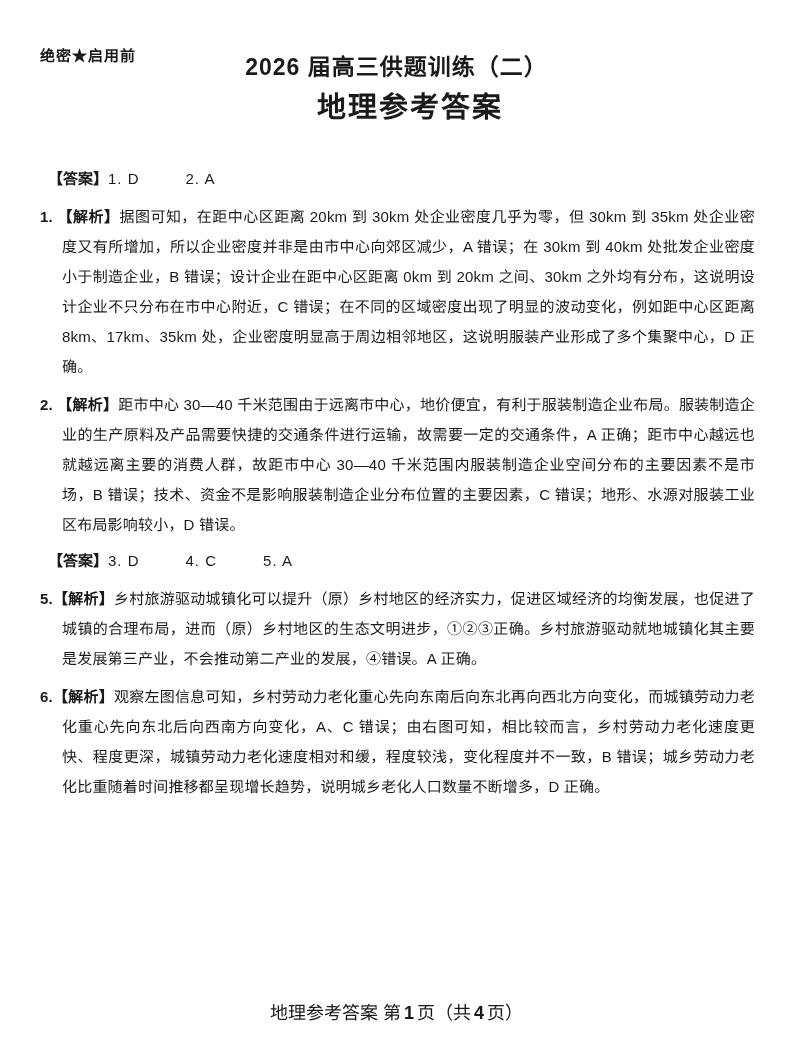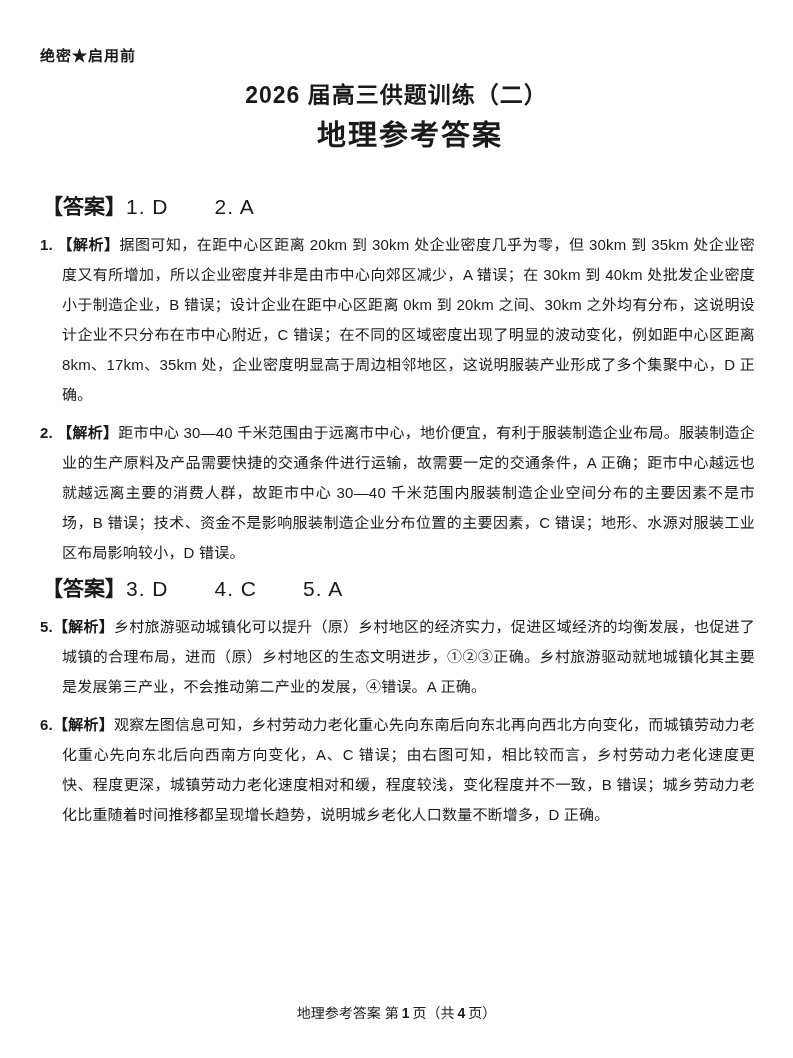--- a/index.html
+++ b/index.html
@@ -19,42 +19,42 @@
   .classified {
     position: absolute;
     left: 40px;
     top: 44px;
     font-size: 15px;
     font-weight: bold;
     letter-spacing: 1px;
   }
   .title {
     margin: 0;
-    padding-top: 80px;
+    padding-top: 52px;
     text-align: center;
     font-size: 23px;
     line-height: 30px;
     font-weight: bold;
     letter-spacing: 1px;
   }
   .subtitle {
     margin: 6px 0 0 0;
     text-align: center;
     font-size: 29px;
     line-height: 38px;
     font-weight: bold;
     letter-spacing: 2px;
     padding-left: 27px;
   }
   .content {
     padding: 0 38px 0 40px;
   }
   .answers {
-    margin: 6px 0 2px 2px;
-    font-size: 21px;
+    margin: 6px 0 2px 8px;
+    font-size: 15px;
     line-height: 30px;
   }
   .content .answers:first-child {
     margin-top: 38px;
   }
   .answers .label {
     font-weight: bold;
   }
   .ans-item {
     display: inline-block;
@@ -72,21 +72,21 @@
   }
   .exp .head {
     font-weight: bold;
   }
   .footer {
     position: absolute;
     left: 0;
     top: 1000px;
     width: 100%;
     text-align: center;
-    font-size: 14px;
+    font-size: 18px;
     line-height: 26px;
   }
   .footer b {
     font-weight: bold;
     padding: 0 3px;
   }
 </style>
 </head>
 <body>
 

